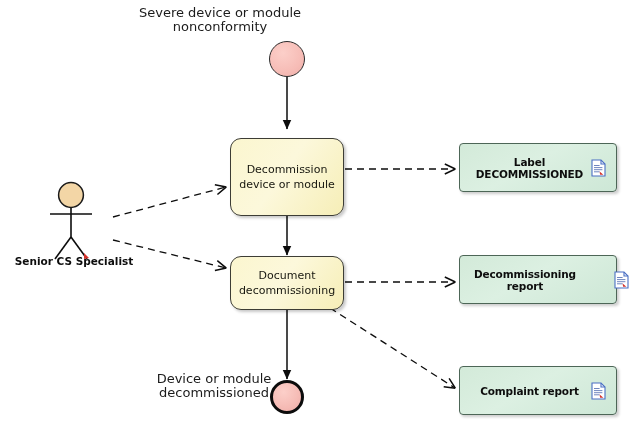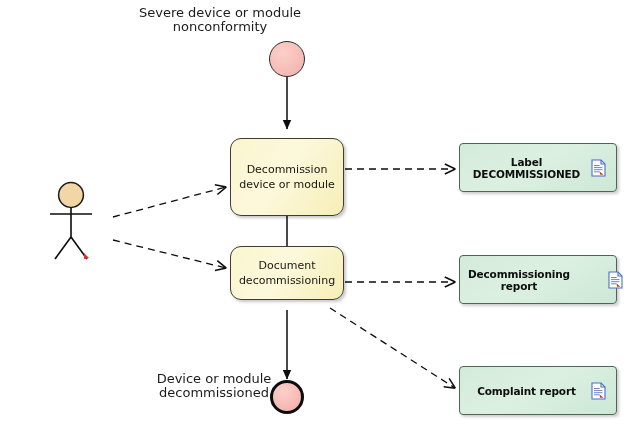--- a/index.html
+++ b/index.html
@@ -46,33 +46,33 @@
     display: flex;
     align-items: center;
     justify-content: center;
     text-align: center;
     font-size: 11px;
     line-height: 15px;
     color: #17170f;
     white-space: pre-line;
   }
   #act-decommission { left: 230px; top: 130px; width: 114px; height: 78px; margin-top: 8px; }
-  #act-document     { left: 230px; top: 246px; width: 114px; height: 54px; }
+  #act-document     { left: 230px; top: 256px; width: 114px; height: 54px; }
 
   
   .artifact {
     position: absolute;
     box-sizing: border-box;
     border: 1.3px solid #4d6657;
     border-radius: 4px;
     background: linear-gradient(150deg, #d3ead9 0%, #dcf0e2 45%, #cde7d6 100%);
     box-shadow: 2px 2px 3px rgba(0,0,0,0.20);
     display: flex;
     align-items: center;
-    padding: 0 10px 0 8px;
+    padding: 0 10px 0 14px;
   }
   .artifact-label {
     flex: 1 1 auto;
     text-align: center;
     font-size: 10.5px;
     font-weight: bold;
     color: #0d0d0d;
     letter-spacing: -0.15px;
   }
   .doc-icon {
@@ -218,14 +218,15 @@
   </div>
 
   <svg id="actor" viewBox="0 0 92 92" xmlns="http://www.w3.org/2000/svg">
     <circle cx="27" cy="14" r="12.4" fill="#f3d6a6" stroke="#1a1a1a" stroke-width="1.5"></circle>
     <line x1="27" y1="27" x2="27" y2="56" stroke="#0c0c0c" stroke-width="1.6"></line>
     <line x1="6" y1="33" x2="48" y2="33" stroke="#0c0c0c" stroke-width="1.6"></line>
     <line x1="27" y1="56" x2="11" y2="78" stroke="#0c0c0c" stroke-width="1.6"></line>
     <line x1="27" y1="56" x2="43" y2="78" stroke="#0c0c0c" stroke-width="1.6"></line>
     <path d="M40,72 L45,77 L40,78 Z" fill="#d4322b"></path>
   </svg>
+  <div id="actor-label">Senior CS Specialist</div>
 
 </div>
 
 </body></html>

